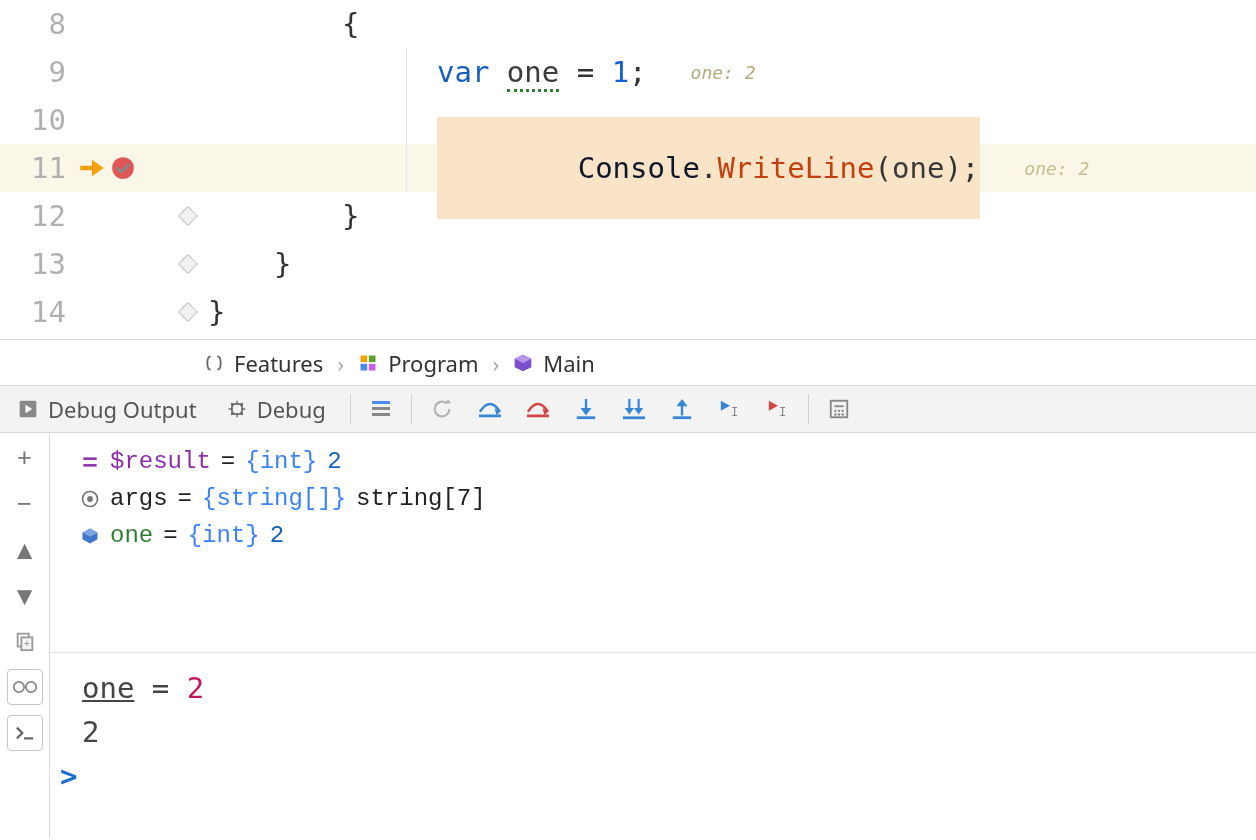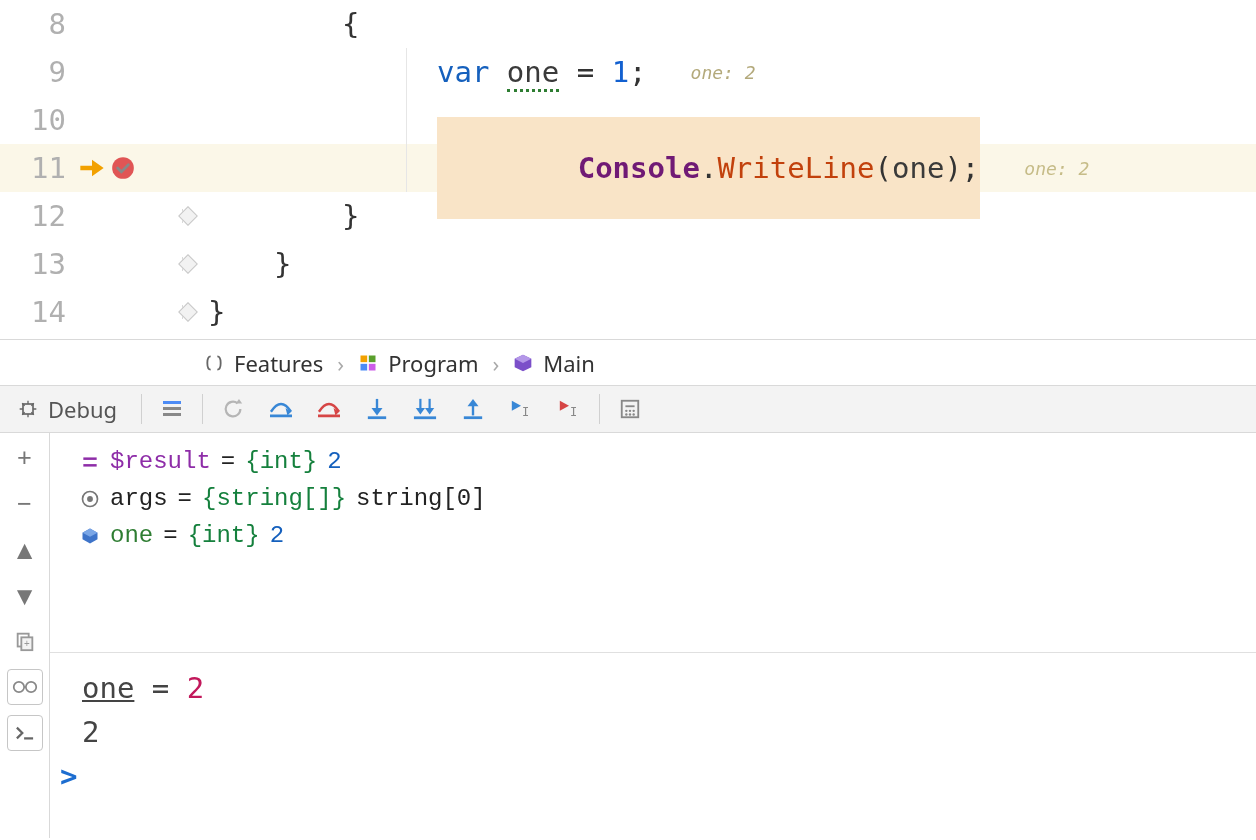--- a/index.html
+++ b/index.html
@@ -73,21 +73,21 @@
     display: flex;
     align-items: center;
   }
   .k-var   { color: #1560bd; }
   .k-ident { color: #3a3a3a; position: relative; }
   .k-ident.dotted::after {
     content: ""; position: absolute; left: 0; right: 0; bottom: -3px;
     border-bottom: 3px dotted #2e7d32;
   }
   .k-num   { color: #1260d0; }
-  .k-class { color: #701a75; font-weight: 700; }
+  .k-class { color: #0f172a; font-weight: 400; }
   .k-method{ color: #c2410c; }
   .k-punc  { color: #333; }
   .k-exec  { background: #f9e4c7; padding: 0 1px; }
   .hint {
     color: #b3a97b;
     font-style: italic;
     font-size: 18px;
     margin-left: 44px;
   }
   .line.highlight .hint { color: #c6bc88; }
@@ -164,21 +164,21 @@
 
   .vars-panel {
     flex: 1;
     display: flex; flex-direction: column;
     font-size: 24px;
   }
   .vars-list { padding: 10px 8px 8px 30px; border-bottom: 1px solid #e0e0e0; height: 220px; }
   .var-row { display: flex; align-items: center; gap: 10px; padding: 5px 0; font-family: Liberation Mono, monospace; font-size: 24px; }
   .c-purple { color: #8e2da8; }
   .c-green  { color: #2e7d32; }
-  .c-gray   { color: #15803d; }
+  .c-gray   { color: #3b82f6; }
   .c-blue   { color: #1560bd; }
 
   .console {
     flex: 1;
     padding: 18px 8px 8px 32px;
     font-family: "Menlo","Consolas",monospace;
     font-size: 29px;
     color: #444;
   }
   .console .underline { text-decoration: underline; }
@@ -301,20 +301,27 @@
         <polygon points="12,2 22,7 22,17 12,22 2,17 2,7" fill="#7b4fc9"></polygon>
         <polygon points="12,2 22,7 12,12 2,7" fill="#b497e8"></polygon>
       </svg>
     <span>Main</span>
   </div>
 </div>
 
 <div class="dbg-toolbar">
   <div class="tbar-tab">
     <svg width="20" height="20" viewBox="0 0 24 24">
+        <rect x="2" y="2" width="20" height="20" rx="2" fill="#888"></rect>
+        <polygon points="9,7 9,17 17,12" fill="#fff"></polygon>
+      </svg>
+    <span>Debug Output</span>
+  </div>
+  <div class="tbar-tab">
+    <svg width="20" height="20" viewBox="0 0 24 24">
         <rect x="6" y="6" width="12" height="12" fill="none" stroke="#666" stroke-width="2"></rect>
         <path d="M12 2v4M12 18v4M2 12h4M18 12h4M5 5l3 3M19 5l-3 3M5 19l3-3M19 19l-3-3" stroke="#666" stroke-width="1.6"></path>
       </svg>
     <span>Debug</span>
   </div>
   <div class="tbar-sep"></div>
   <div class="tbar-btn">
     <svg width="24" height="24" viewBox="0 0 24 24">
         <rect x="3" y="4" width="18" height="3" fill="#4c8bf5"></rect>
         <rect x="3" y="10" width="18" height="3" fill="#888"></rect>
@@ -445,21 +452,21 @@
       </div>
 
       <div class="var-row">
         <svg width="20" height="20" viewBox="0 0 24 24">
             <circle cx="12" cy="12" r="9" fill="none" stroke="#777" stroke-width="2"></circle>
             <circle cx="12" cy="12" r="3.5" fill="#777"></circle>
           </svg>
         <span>args</span>
         <span> = </span>
         <span class="c-gray">{string[]}</span>
-        <span> string[0]</span>
+        <span> string[7]</span>
       </div>
 
       <div class="var-row">
         <svg width="20" height="20" viewBox="0 0 24 24">
             <polygon points="12,3 21,8 21,16 12,21 3,16 3,8" fill="#3e74c9"></polygon>
             <polygon points="12,3 21,8 12,13 3,8" fill="#7aa6e6"></polygon>
           </svg>
         <span class="c-green">one</span>
         <span> = </span>
         <span class="c-gray">{int}</span>

